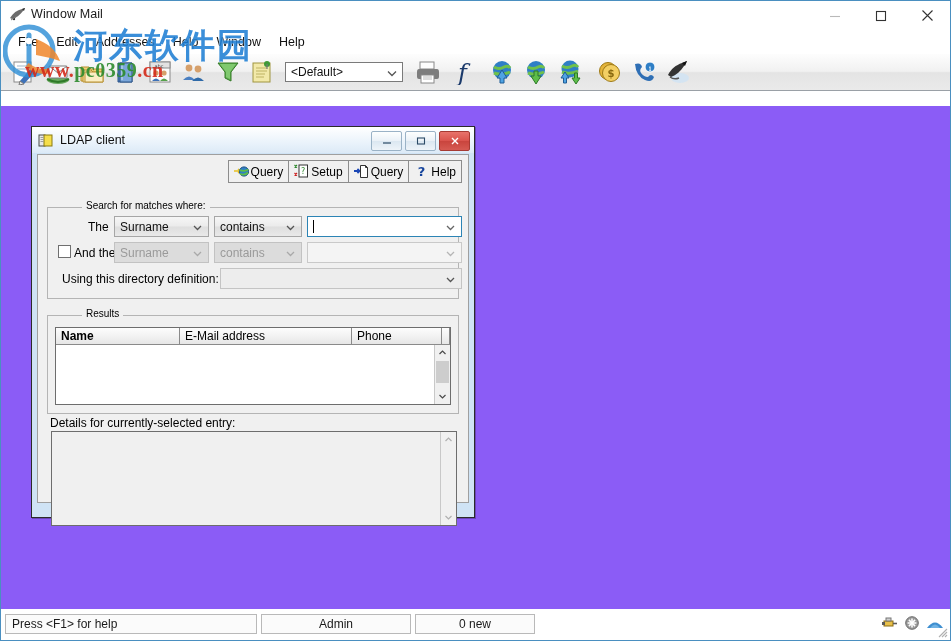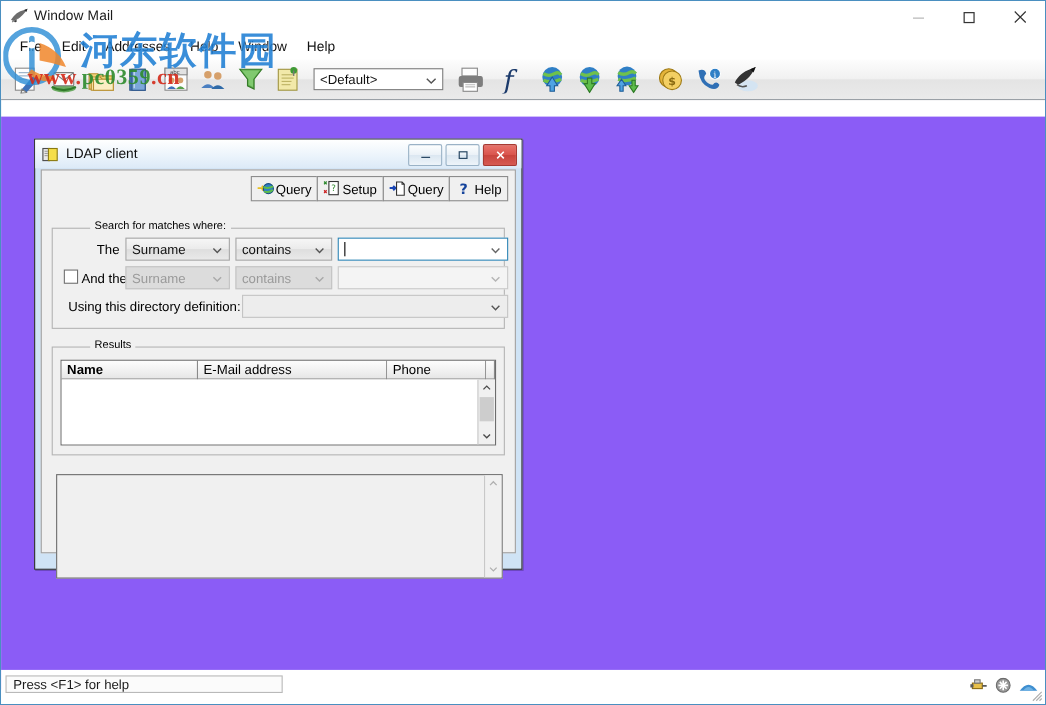--- a/index.html
+++ b/index.html
@@ -196,21 +196,21 @@
     position:absolute;background:#f0f0f0;border:1px solid #6d6d6d;
     box-sizing:border-box;overflow:hidden;
   }
 
   
   .statusbar{
     position:absolute;left:0;bottom:0;width:949px;height:31px;
     background:#ffffff;
   }
   .sb-inner{
-    position:absolute;left:4px;top:5px;height:20px;display:flex;gap:20px;flex-direction:column;
+    position:absolute;left:4px;top:5px;height:20px;display:flex;gap:4px;
   }
   .sb-cell{
     height:20px;border:1px solid #b9b9b9;background:#fbfbfb;
     display:flex;align-items:center;font-size:12px;color:#1a1a1a;
     box-sizing:border-box;
   }
   .sb-cell.left{width:252px;padding-left:6px;}
   .sb-cell.mid{width:150px;justify-content:center;}
   .sb-cell.mid2{width:120px;justify-content:center;}
   .sb-icons{
@@ -613,20 +613,21 @@
               <div class="thumb" style="top:16px;height:22px;"></div>
               <div class="sbtn dn">
                 <svg width="9" height="9" viewBox="0 0 9 9">
                     <path d="M1.5 3 L4.5 6 L7.5 3" stroke="#4a4a4a" stroke-width="1.2" fill="none"></path>
                   </svg>
               </div>
             </div>
           </div>
         </div>
 
+        <span class="lbl" style="position:absolute;left:12px;top:261px;">Details for currently-selected entry:</span>
 
         <div class="panel" style="left:13px;top:276px;right:11px;height:95px;">
           <div style="position:absolute;left:0;top:0;right:15px;bottom:0;"></div>
           <div class="vscroll">
             <div class="sbtn up">
               <svg width="9" height="9" viewBox="0 0 9 9">
                   <path d="M1.5 6 L4.5 3 L7.5 6" stroke="#b0b0b0" stroke-width="1.2" fill="none"></path>
                 </svg>
             </div>
             <div class="sbtn dn">

